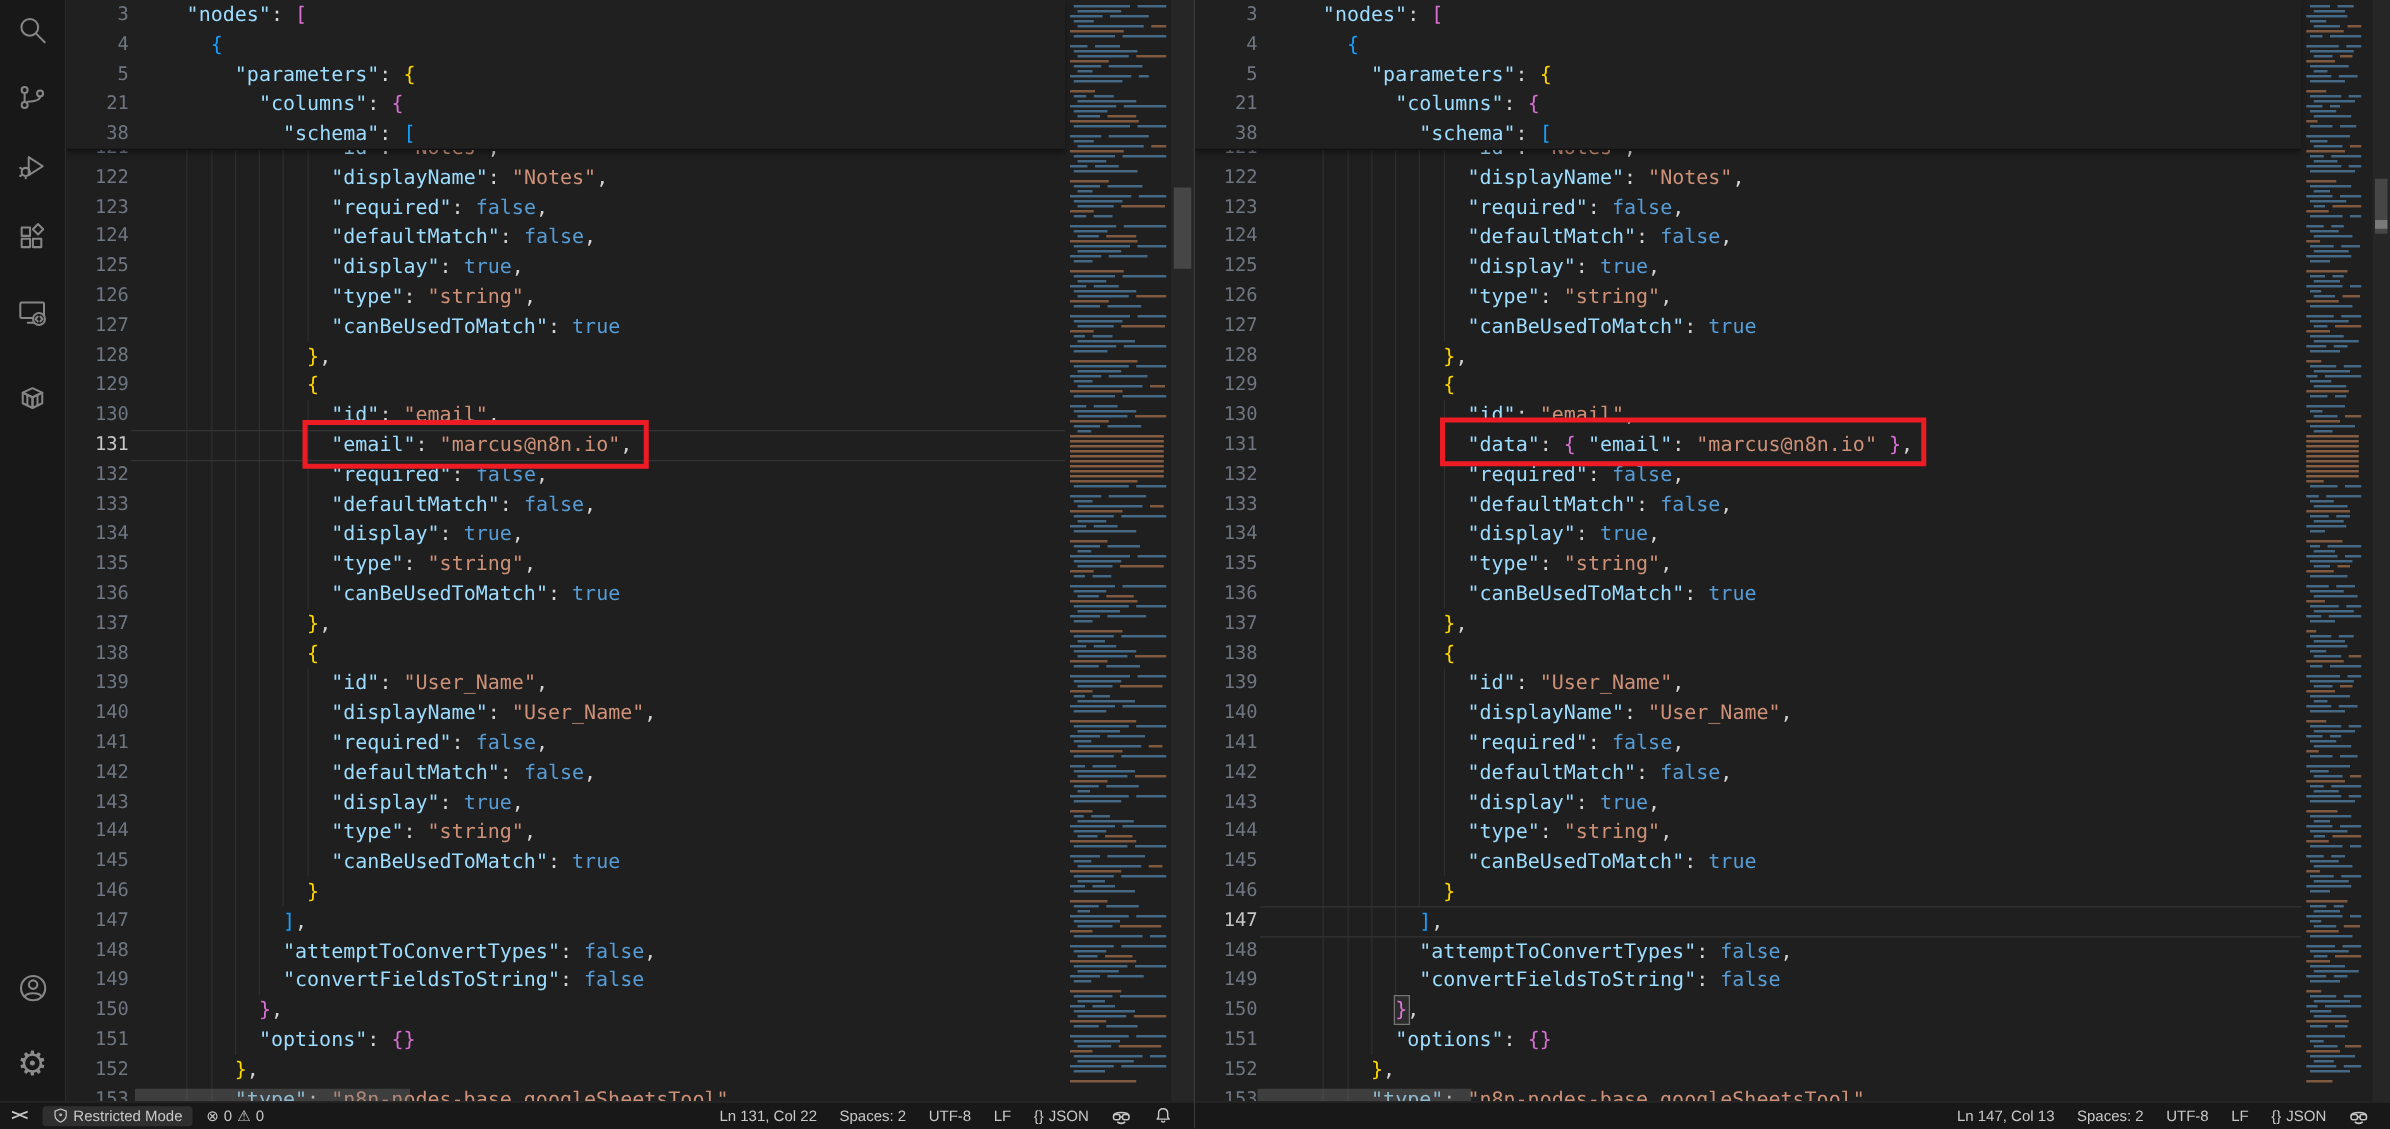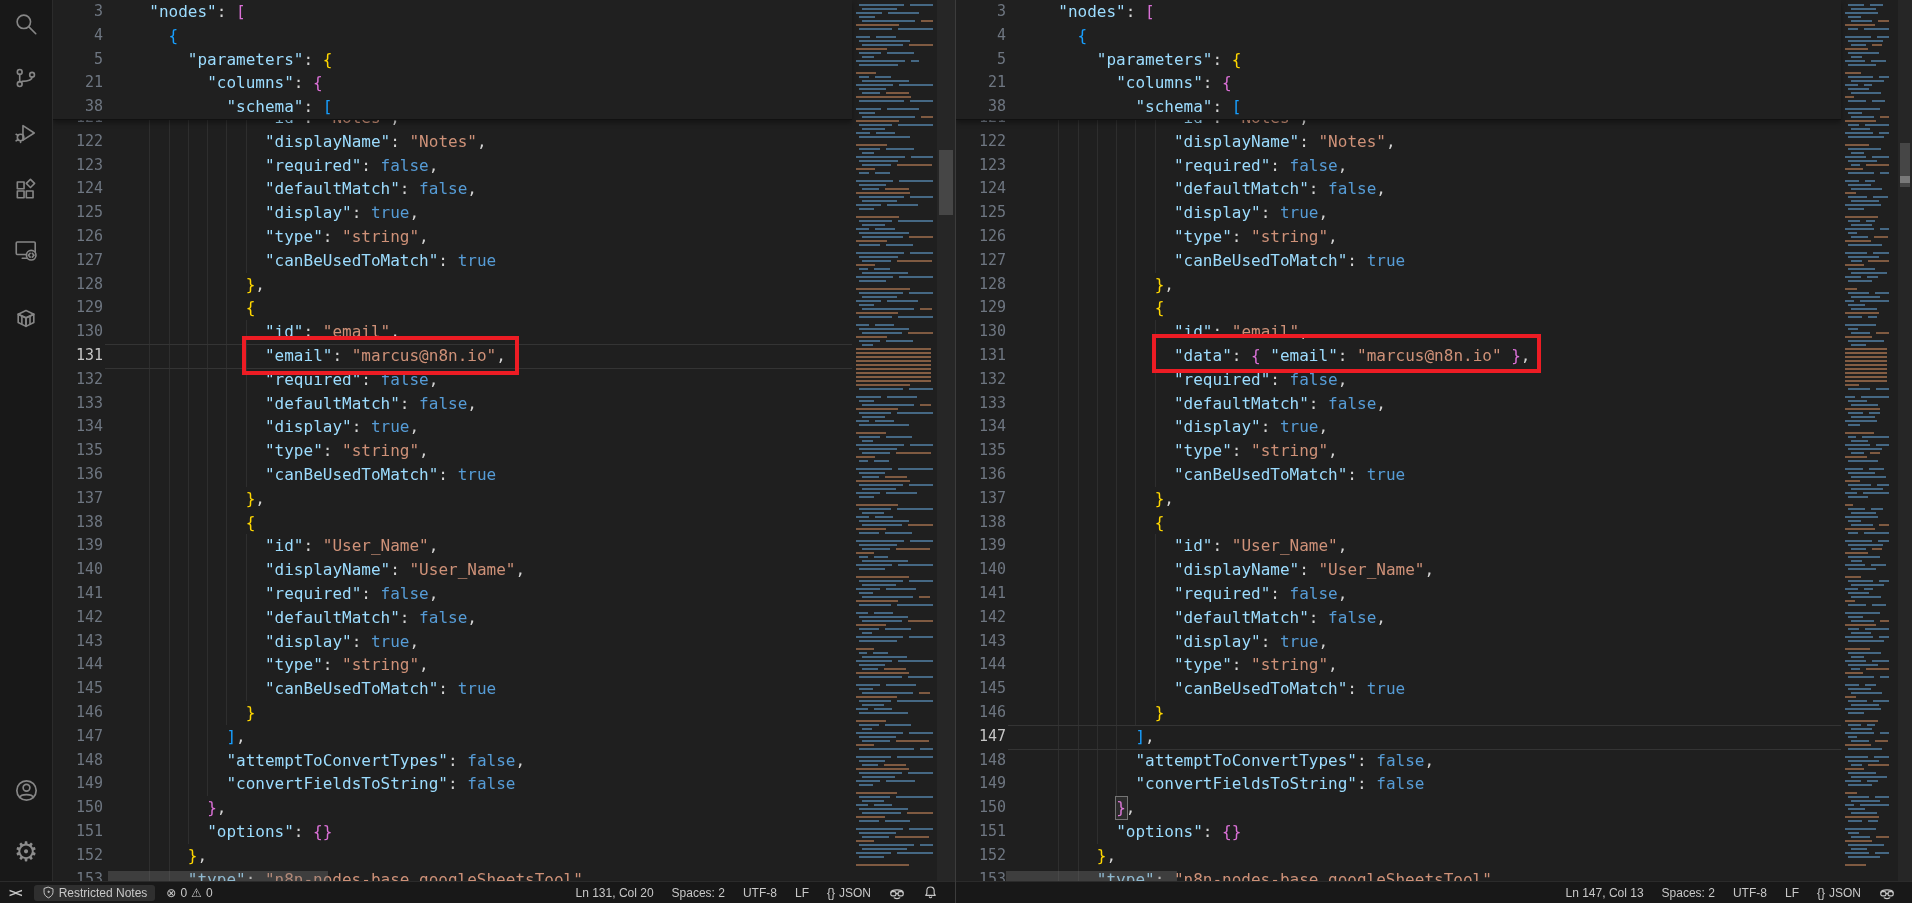--- a/index.html
+++ b/index.html
@@ -740,30 +740,30 @@
 
     <div class="statusbar">
       <div class="sb-item" style="margin-left:4px">
         <span class="remote-glyph">&gt;&lt;</span>
       </div>
       <div class="sb-item restricted">
         <svg width="13" height="13" viewBox="0 0 16 16">
             <path d="M8 1.5l5.5 2v4.2c0 3.3-3 5.7-5.5 6.8-2.5-1.1-5.5-3.5-5.5-6.8V3.5z"></path>
             <circle cx="8" cy="7.2" r="0.8"></circle>
           </svg>
-        <span>Restricted Notes</span>
+        <span>Restricted Mode</span>
       </div>
       <div class="sb-item" style="margin-left:6px">
         <span class="picon">⊗</span>
         <span>0</span>
         <span class="picon">⚠</span>
         <span>0</span>
       </div>
       <div class="sb-right">
-        <div class="sb-item">Ln 131, Col 20</div>
+        <div class="sb-item">Ln 131, Col 22</div>
         <div class="sb-item">Spaces: 2</div>
         <div class="sb-item">UTF-8</div>
         <div class="sb-item">LF</div>
         <div class="sb-item">
           <span>{}</span>
           <span>JSON</span>
         </div>
         <div class="sb-item">
           <svg width="16" height="16" viewBox="0 0 16 16">
               <path d="M2 7.6c0-3.6 12-3.6 12 0"></path>

